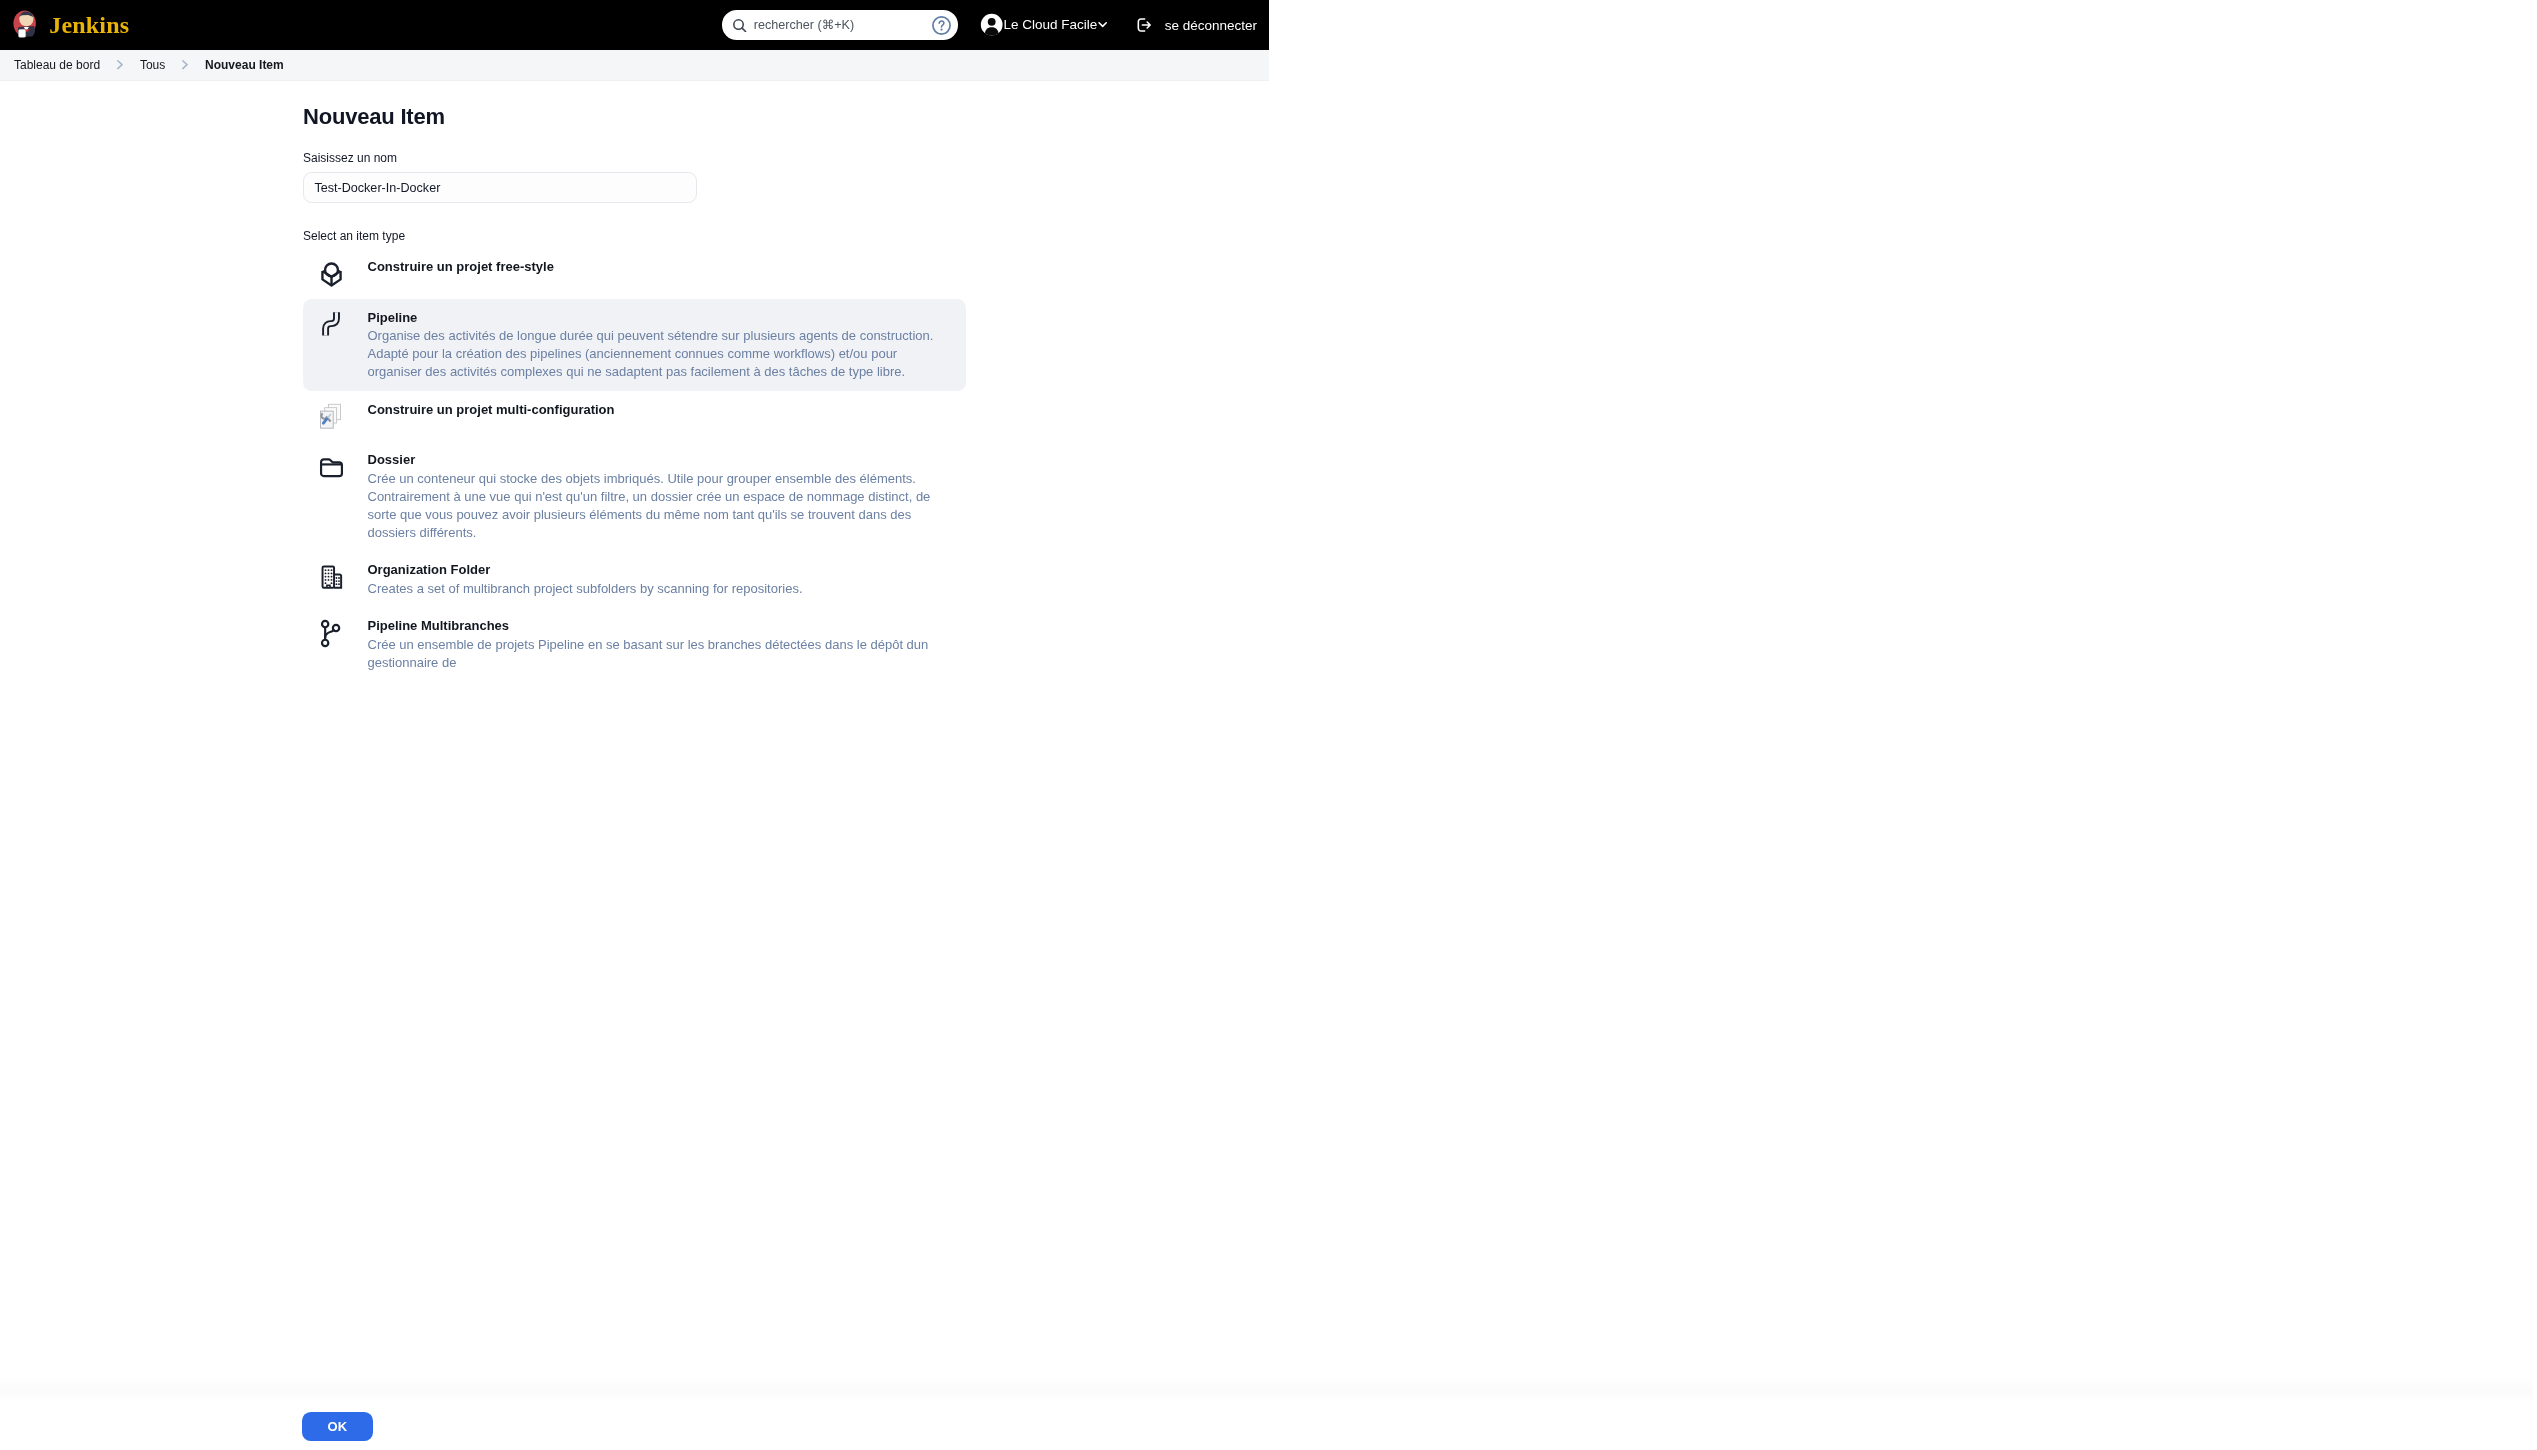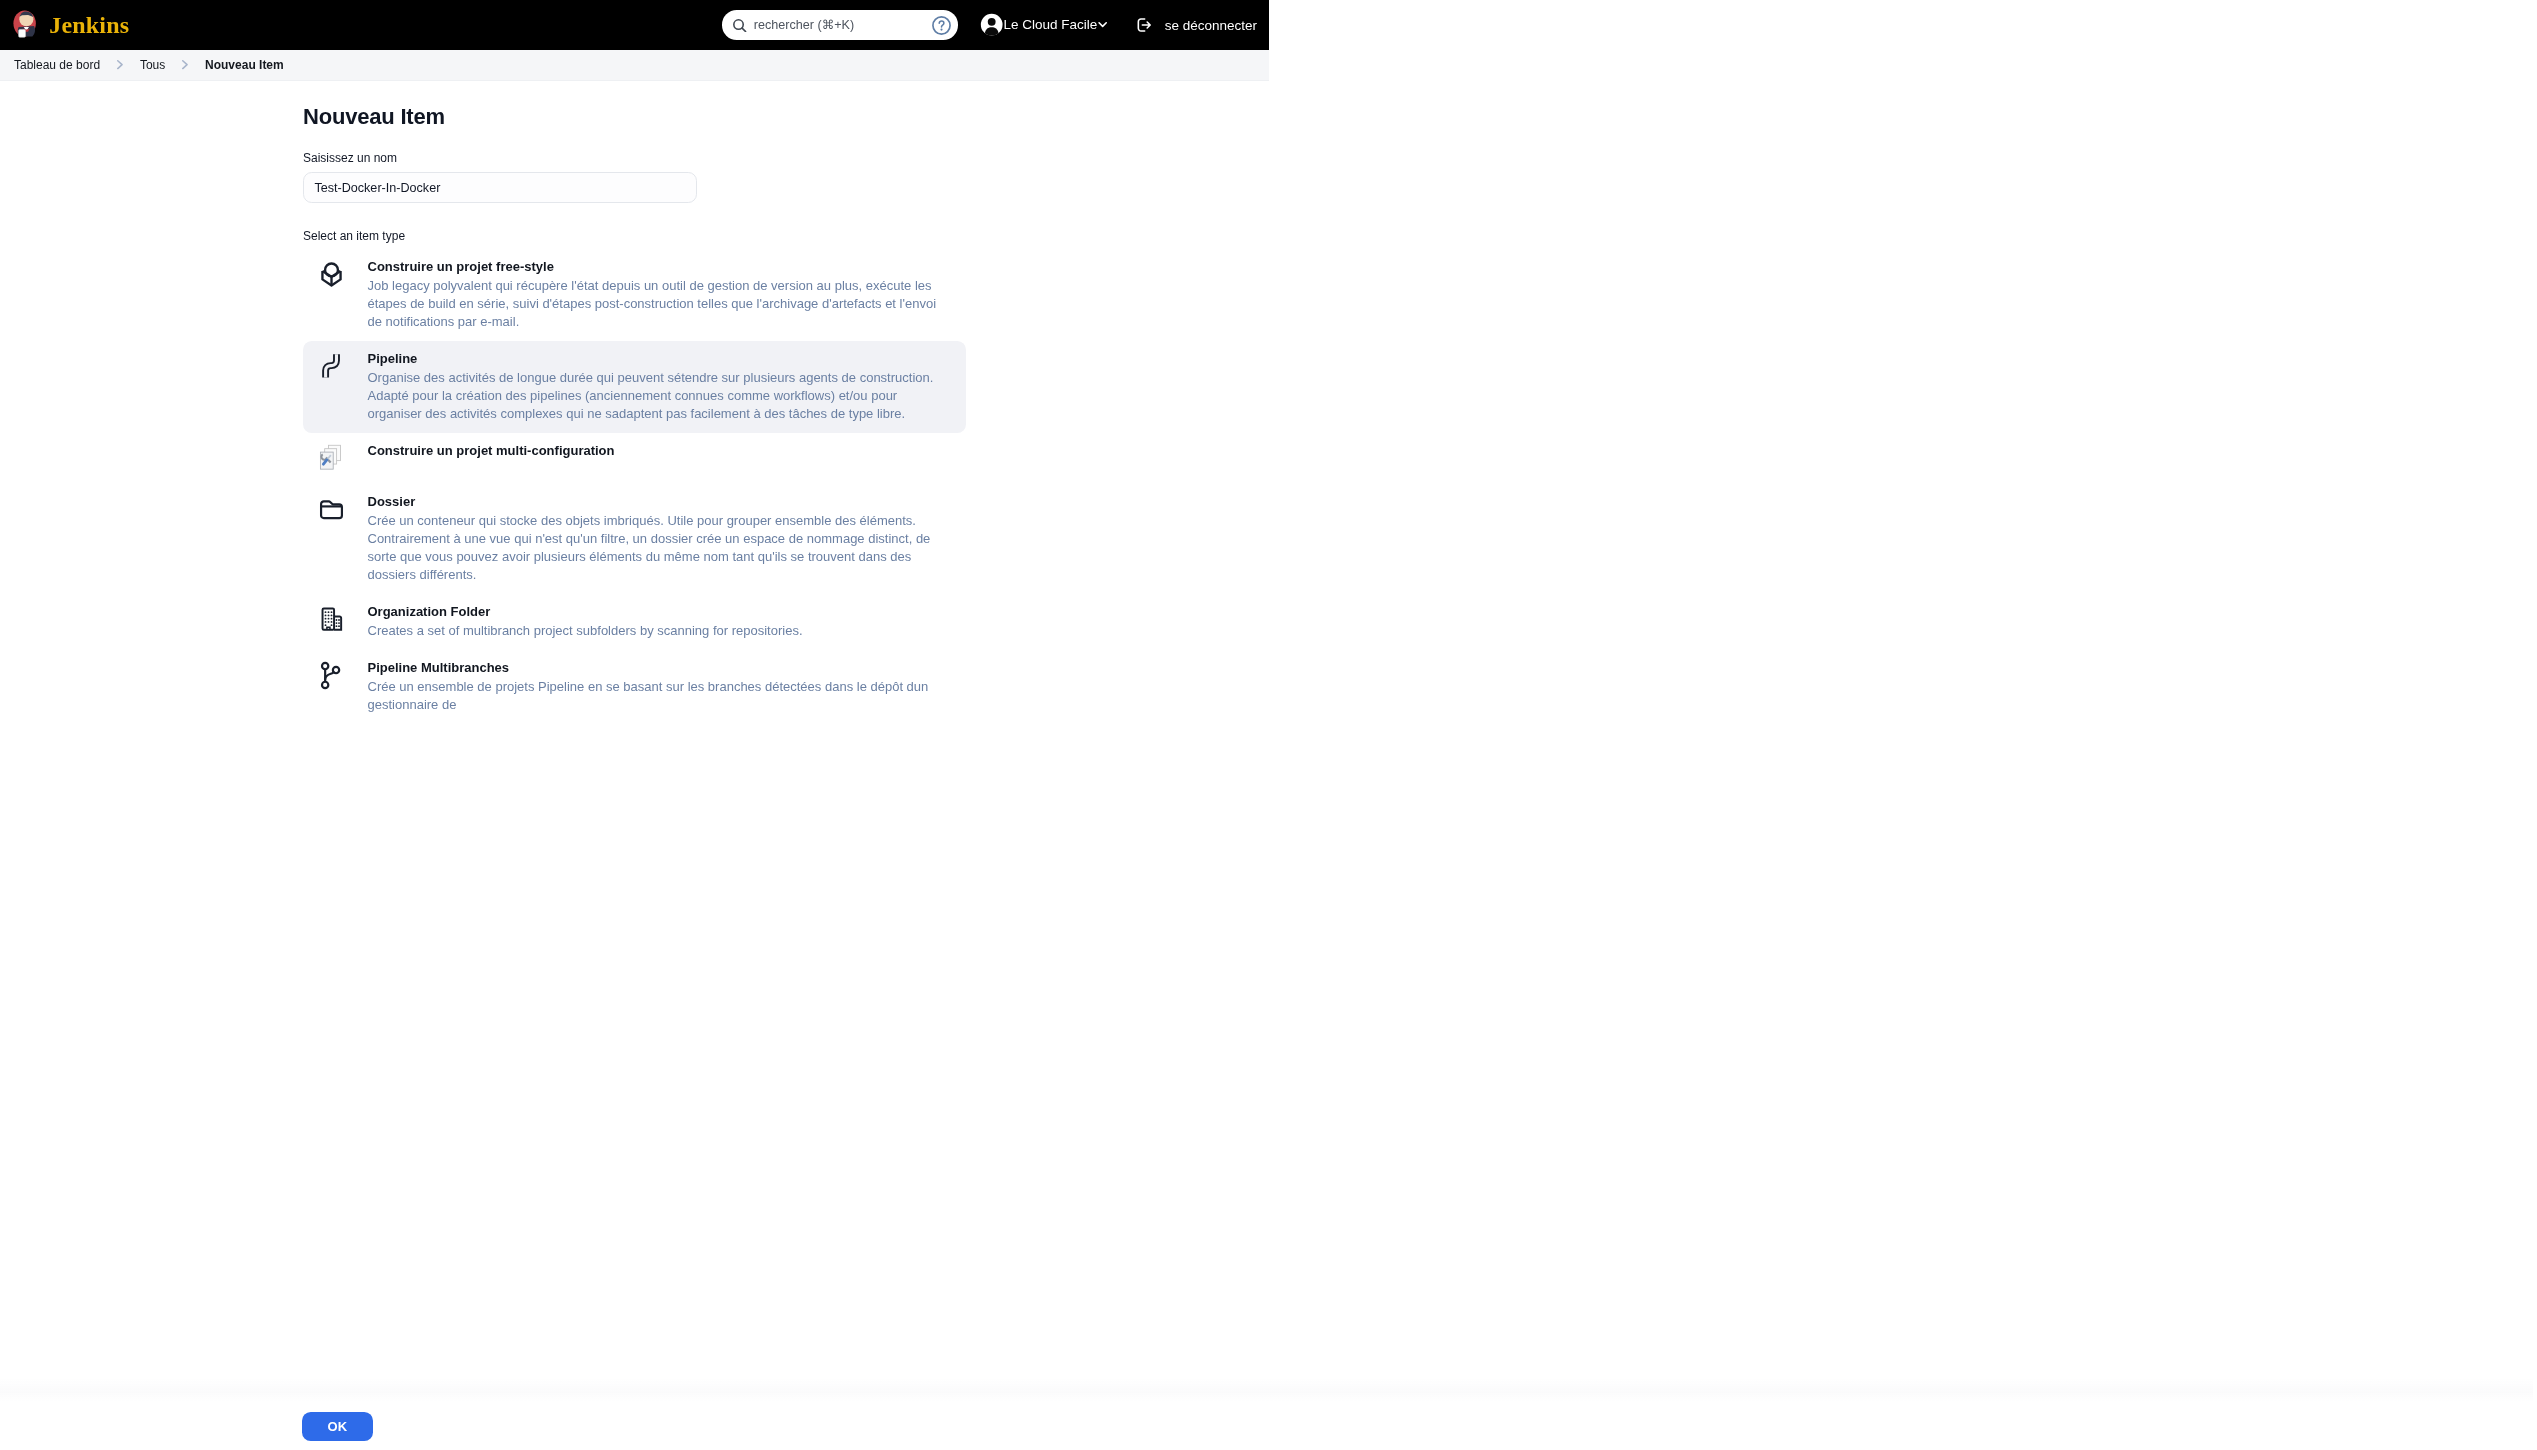--- a/index.html
+++ b/index.html
@@ -163,21 +163,20 @@
       <span class="item-icon">
         <svg width="29" height="29" viewBox="0 0 32 32" fill="none" stroke="#191f2b" stroke-width="2.6" stroke-linejoin="round">
           <circle cx="16" cy="11" r="7.1"></circle>
           <path d="M6 12.2 L16 18.4 L26 12.2"></path>
           <path d="M6 12.2 V21.4 L16 28.2 L26 21.4 V12.2"></path>
           <path d="M16 18.4 V28.2"></path>
         </svg>
       </span>
       <div class="item-text">
         <div class="item-title">Construire un projet free-style</div>
-        <div class="item-desc">Job legacy polyvalent qui récupère l'état depuis un outil de gestion de version au plus, exécute les étapes de build en série, suivi d'étapes post-construction telles que l'archivage d'artefacts et l'envoi de notifications par e-mail.</div>
       </div>
     </div>
 
     <div class="item selected">
       <span class="item-icon">
         <svg width="29" height="29" viewBox="0 0 32 32" fill="none">
           <path d="M9.5 28 V20.5 C9.5 17.2 11.8 15 15 15 H16 C19.5 15 21.5 12.8 21.5 9.5 V2.5" stroke="#191f2b" stroke-width="7.6"></path>
           <path d="M9.5 28 V20.5 C9.5 17.2 11.8 15 15 15 H16 C19.5 15 21.5 12.8 21.5 9.5 V2.5" stroke="#f1f2f6" stroke-width="3.4"></path>
         </svg>
       </span>

